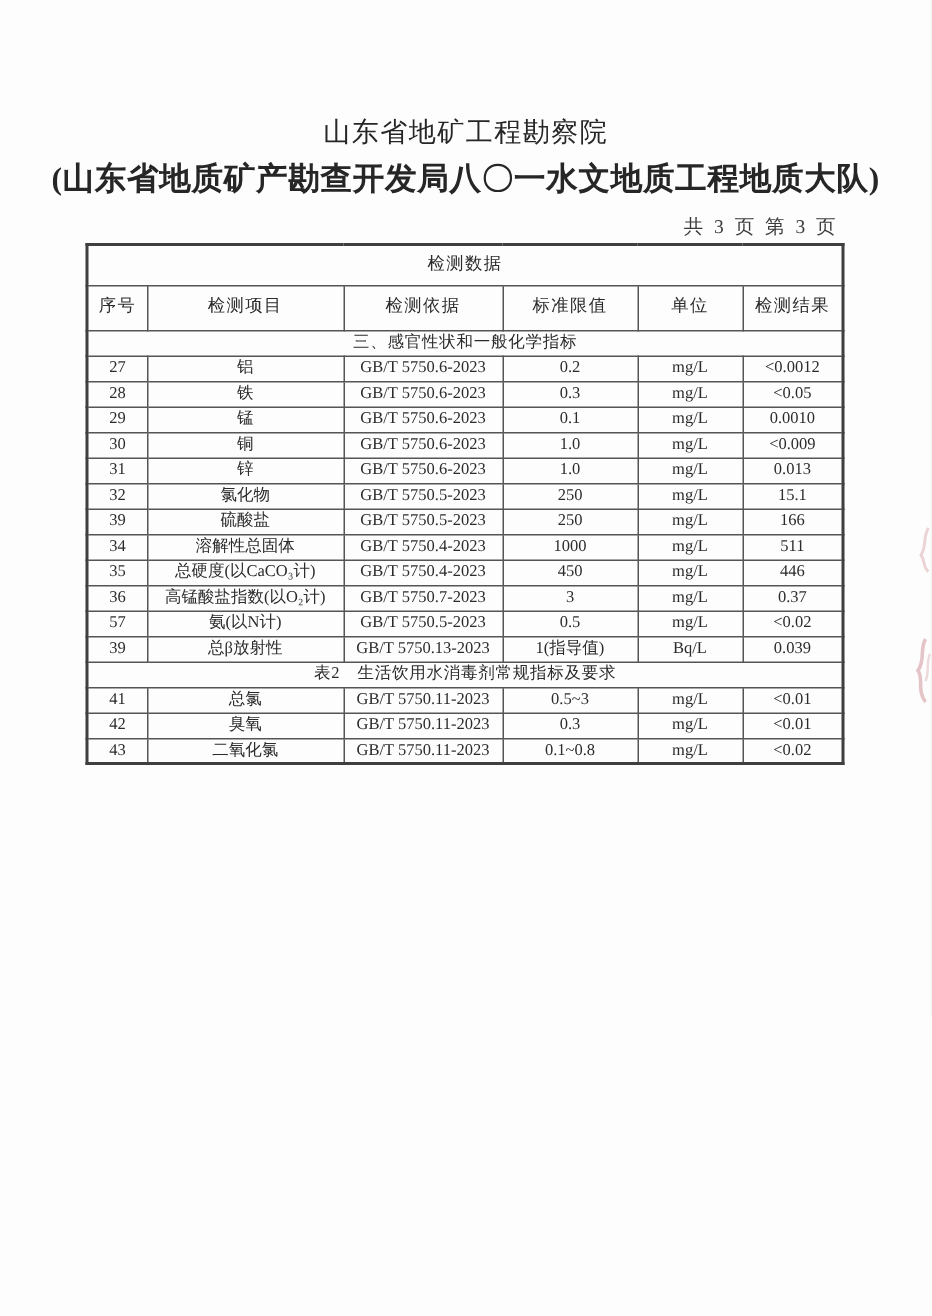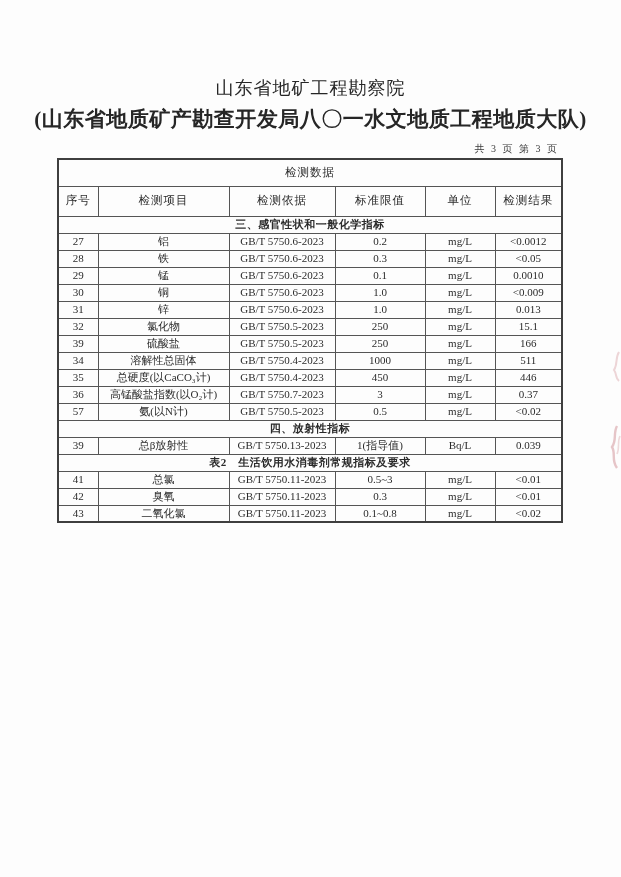--- a/index.html
+++ b/index.html
@@ -29,21 +29,21 @@
     font-weight: bold;
     letter-spacing: 0.5px;
     color: #262626;
   }
 
   .page-info {
     width: 504px;
     margin: 9px 0 2px 57px;
     padding-right: 2px;
     text-align: right;
-    font-size: 10px;
+    font-size: 13px;
     letter-spacing: 2px;
     color: #3a3a3a;
   }
 
   .report-table {
     border-collapse: collapse;
     table-layout: fixed;
     width: 504px;
     margin-left: 57px;
     border: 2px solid #3f3f3f;
@@ -67,21 +67,20 @@
     letter-spacing: 1px;
   }
   .header-row th {
     height: 30px;
     font-size: 11.5px;
     letter-spacing: 1px;
   }
   .section-row td {
     height: 17px;
     letter-spacing: 0.5px;
-    font-weight: bold;
   }
   .data-row td { height: 17px; }
 
   .seal-marks {
     position: absolute;
     right: 0;
     top: 348px;
     width: 16px;
     height: 130px;
     pointer-events: none;
@@ -207,23 +206,20 @@
           <td>0.37</td>
         </tr>
         <tr class="data-row">
           <td>57</td>
           <td>氨(以N计)</td>
           <td>GB/T 5750.5-2023</td>
           <td>0.5</td>
           <td>mg/L</td>
           <td>&lt;0.02</td>
         </tr>
-        <tr class="section-row">
-          <td colspan="6">四、放射性指标</td>
-        </tr>
         <tr class="data-row">
           <td>39</td>
           <td>总β放射性</td>
           <td>GB/T 5750.13-2023</td>
           <td>1(指导值)</td>
           <td>Bq/L</td>
           <td>0.039</td>
         </tr>
         <tr class="section-row">
           <td colspan="6">表2　生活饮用水消毒剂常规指标及要求</td>

